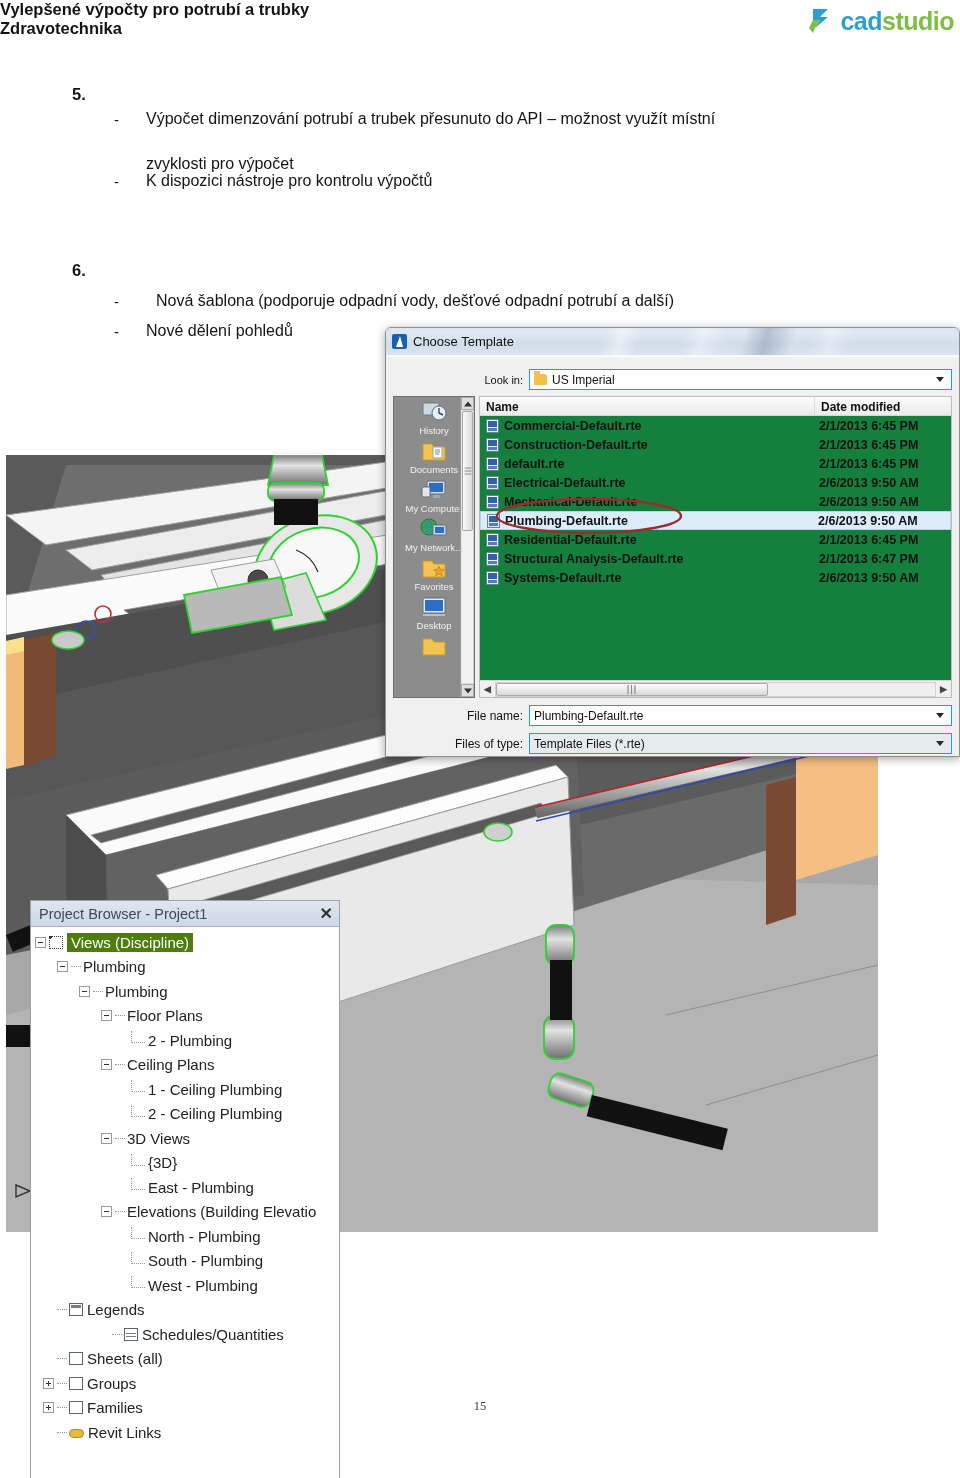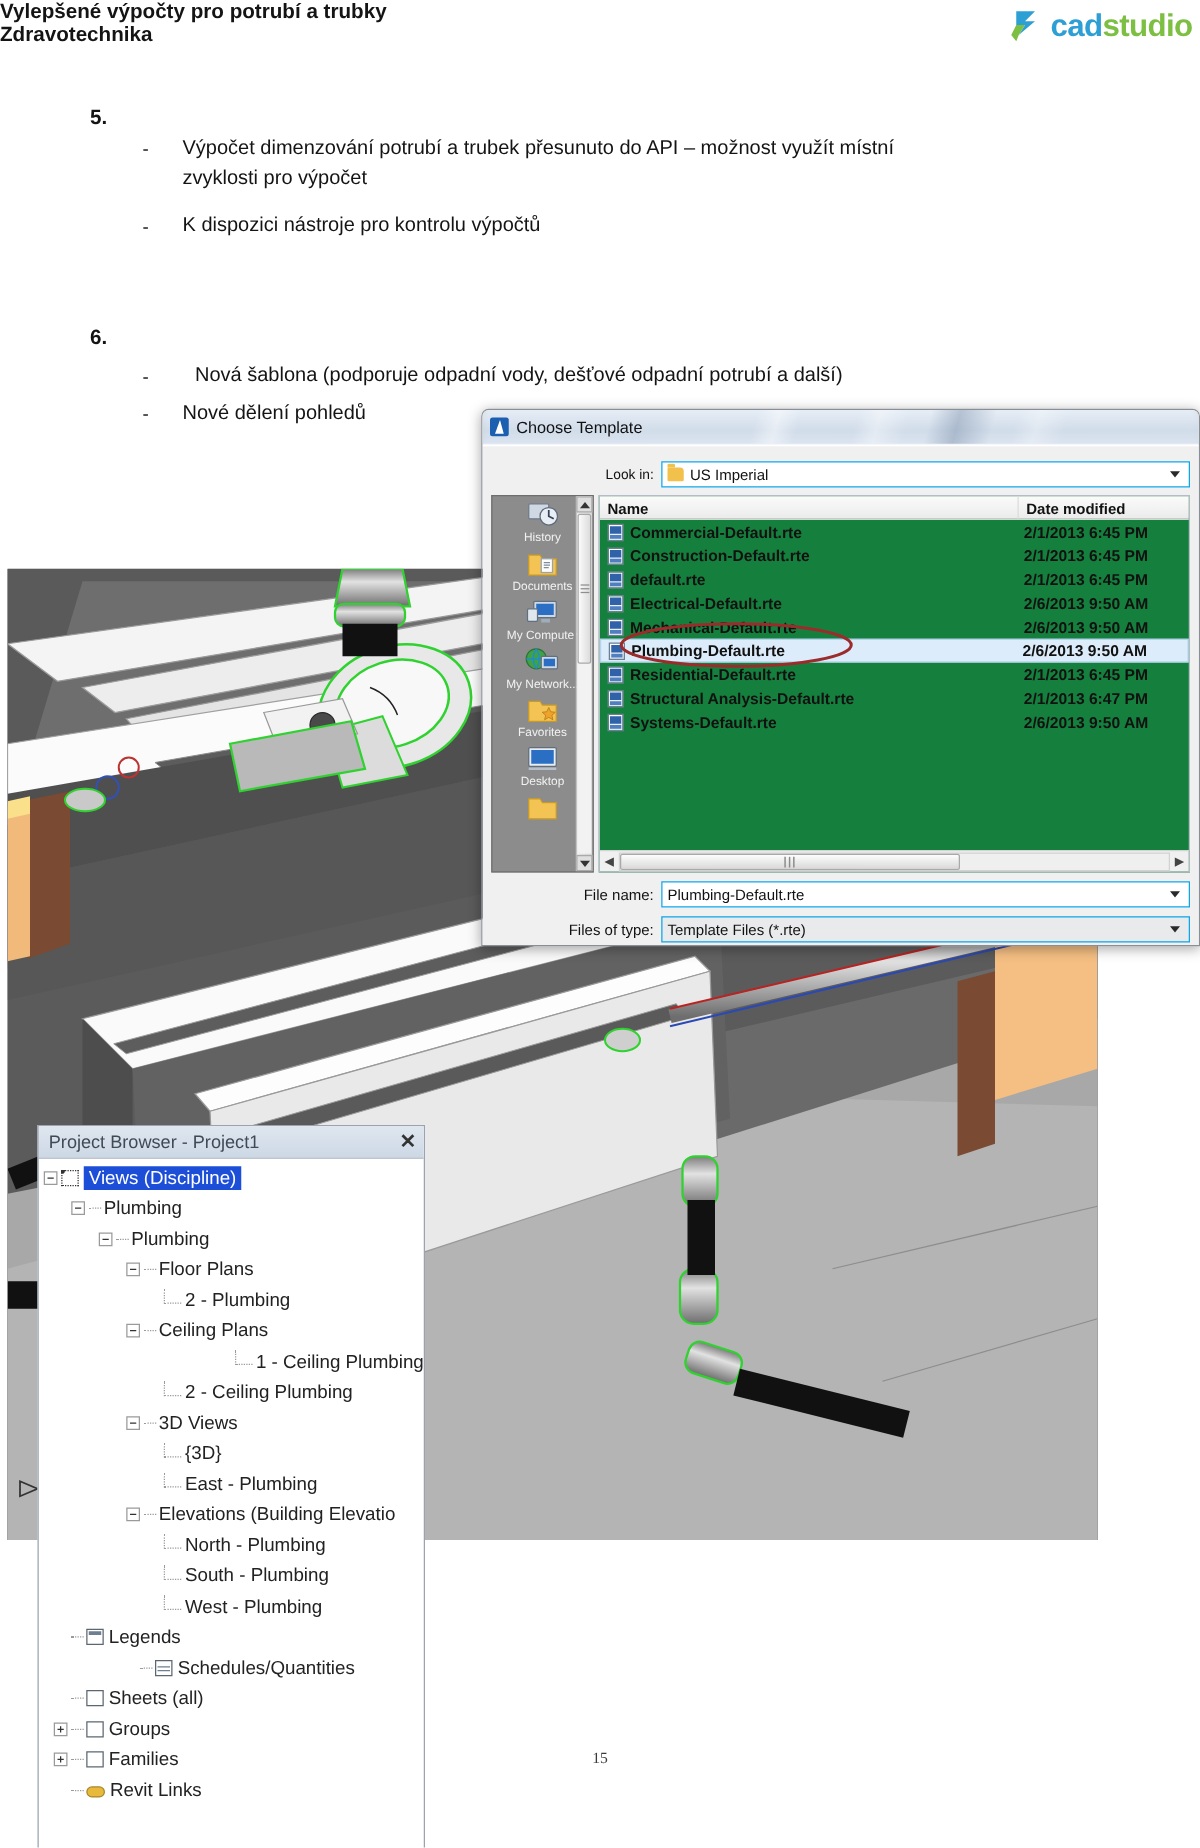--- a/index.html
+++ b/index.html
@@ -164,21 +164,21 @@
   #pb-close { margin-left:auto; font-size:16px; color:#333; font-weight:700; line-height:1; cursor:default;}
   #pb-tree { padding:3px 0 0 4px; }
   .tn { display:flex; align-items:center; height:24.5px; font-size:15px; color:#222; white-space:nowrap; }
   .tn .exp {
     width:11px;height:11px;border:1px solid #9a9a9a;background:#fff;
     position:relative; flex:0 0 auto; margin-right:3px;
   }
   .tn .exp::before{content:"";position:absolute;left:2px;top:4px;width:5px;height:1px;background:#333;}
   .tn .exp.plus::after{content:"";position:absolute;left:4px;top:2px;width:1px;height:5px;background:#333;}
   .tn .dash { width:10px; height:1px; border-top:1px dotted #9a9a9a; flex:0 0 auto; margin-right:2px;}
-  .tn .label.sel { background:#1d4ed8; color:#fff; padding:1px 4px; }
+  .tn .label.sel { background:#4d7c0f; color:#fff; padding:1px 4px; }
   .tn .label.bold { font-weight:700; }
   .tn .leafline{ width:14px; height:12px; border-left:1px dotted #9a9a9a; border-bottom:1px dotted #9a9a9a; flex:0 0 auto; margin-right:3px; margin-top:-6px;}
   .vico { width:14px;height:13px;flex:0 0 auto;margin-right:4px;position:relative; }
   .vico.crop::before,.vico.crop::after{content:"";position:absolute;border:1px dotted #333;}
   .vico.crop::before{left:0;top:0;width:12px;height:11px;}
   .vico.legend{background:#fff;border:1px solid #5c6670;}
   .vico.legend::after{content:"";position:absolute;left:1px;top:1px;right:1px;height:3px;background:#6f7f8f;}
   .vico.sched{background:#fff;border:1px solid #5c6670;}
   .vico.sched::after{content:"";position:absolute;left:1px;top:4px;right:1px;height:1px;background:#6f7f8f;box-shadow:0 3px 0 #6f7f8f;}
   .vico.sheet{background:#fff;border:1px solid #5c6670;}
@@ -205,21 +205,21 @@
   <span class="word"><span class="cad">cad</span><span class="studio">studio</span></span>
 </div>
 
 <div class="doc">
 
   <div class="sec-num" style="left:72px; top:85px;">5.</div>
   <div class="sec-head" style="left:106px; top:85px;">Vylepšené výpočty pro potrubí a trubky</div>
 
   <div class="bullet-dash" style="left:114px; top:111px;">-</div>
   <div class="bullet-text" style="left:146px; top:110px;">Výpočet dimenzování potrubí a trubek přesunuto do API – možnost využít místní</div>
-  <div class="bullet-text" style="left:146px; top:134px;">zvyklosti pro výpočet</div>
+  <div class="bullet-text" style="left:146px; top:155px;">zvyklosti pro výpočet</div>
 
   <div class="bullet-dash" style="left:114px; top:173px;">-</div>
   <div class="bullet-text" style="left:146px; top:172px;">K dispozici nástroje pro kontrolu výpočtů</div>
 
   <div class="sec-num" style="left:72px; top:261px;">6.</div>
   <div class="sec-head" style="left:106px; top:261px;">Zdravotechnika</div>
 
   <div class="bullet-dash" style="left:114px; top:293px;">-</div>
   <div class="bullet-text" style="left:156px; top:292px;">Nová šablona (podporuje odpadní vody, dešťové odpadní potrubí a další)</div>
 
@@ -616,21 +616,21 @@
     <div class="tn" style="padding-left:96px;">
       <span class="leafline"></span>
       <span class="label">2 - Plumbing</span>
     </div>
 
     <div class="tn" style="padding-left:66px;">
       <span class="exp"></span>
         <span class="dash"></span>
       <span class="label">Ceiling Plans</span>
     </div>
-    <div class="tn" style="padding-left:96px;justify-content:flex-end;">
+    <div class="tn" style="padding-left:96px;">
       <span class="leafline"></span>
       <span class="label">1 - Ceiling Plumbing</span>
     </div>
     <div class="tn" style="padding-left:96px;">
       <span class="leafline"></span>
       <span class="label">2 - Ceiling Plumbing</span>
     </div>
 
     <div class="tn" style="padding-left:66px;">
       <span class="exp"></span>

